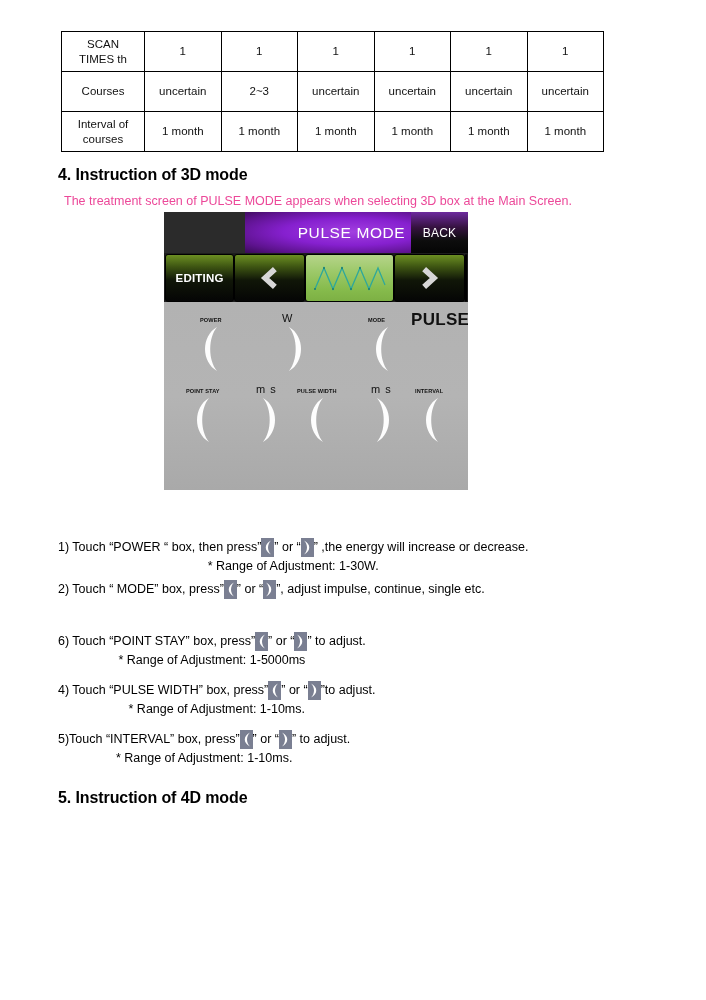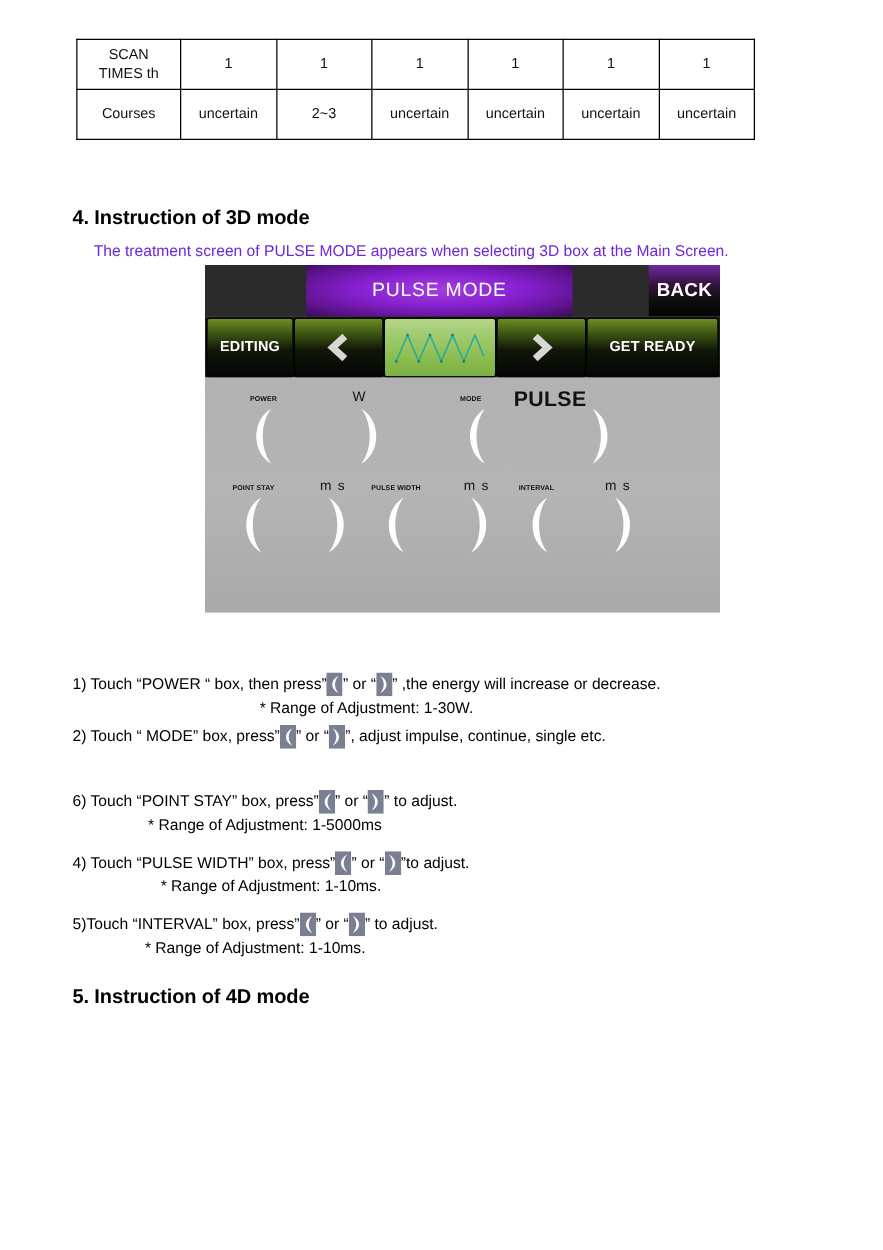--- a/index.html
+++ b/index.html
@@ -50,33 +50,33 @@
     font-size: 16px;
     font-weight: bold;
     letter-spacing: -0.1px;
     color: #000;
   }
   #heading-3d { left: 58px; top: 166px; }
   #heading-4d { left: 58px; top: 789px; }
 
   .intro-line {
     position: absolute;
-    left: 75px;
+    left: 64px;
     top: 194px;
     font-size: 12.5px;
-    color: #6d28d9;
+    color: #ec4899;
     white-space: nowrap;
   }
 
   
   .device {
     position: absolute;
     left: 164px;
     top: 212px;
-    width: 412px;
+    width: 304px;
     height: 278px;
     overflow: hidden;
     background: #b3b3b3;
   }
   .device-topbar {
     position: relative;
     height: 41px;
     background: #2b2b2b;
   }
   .title-banner {
@@ -101,22 +101,22 @@
     top: 0;
     width: 57px;
     height: 41px;
     background: linear-gradient(to bottom, #6d2a9e 0%, #35123f 38%, #0d0d0d 70%, #050505 100%);
     display: flex;
     align-items: center;
     justify-content: center;
   }
   .back-btn span {
     color: #ffffff;
-    font-size: 15px;
-    font-weight: bold;
+    font-size: 12px;
+    font-weight: normal;
     letter-spacing: 0.2px;
   }
 
   .device-btnrow {
     position: relative;
     height: 49px;
     background: #1d1d1d;
     display: flex;
     padding: 1px 1px 0 1px;
     box-sizing: border-box;
@@ -223,20 +223,29 @@
       </tr>
       <tr class="r2">
         <td class="rowhead"><span>Courses</span></td>
         <td>uncertain</td>
         <td>2~3</td>
         <td>uncertain</td>
         <td>uncertain</td>
         <td>uncertain</td>
         <td>uncertain</td>
       </tr>
+      <tr class="r3">
+        <td class="rowhead"><span>Interval of</span><br><span>courses</span></td>
+        <td>1 month</td>
+        <td>1 month</td>
+        <td>1 month</td>
+        <td>1 month</td>
+        <td>1 month</td>
+        <td>1 month</td>
+      </tr>
     </tbody>
   </table>
 </div>
 
 <div class="h-section" id="heading-3d">4. Instruction of 3D mode</div>
 <div class="intro-line">The treatment screen of PULSE MODE appears when selecting 3D box at the Main Screen.</div>
 
 <div class="device">
 
   <div class="device-topbar">

